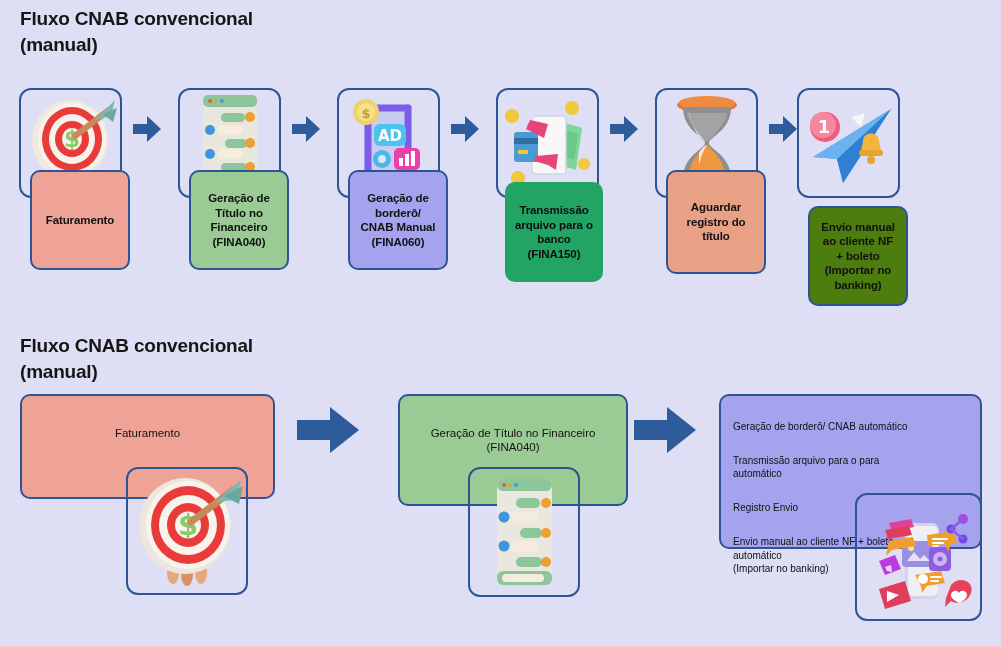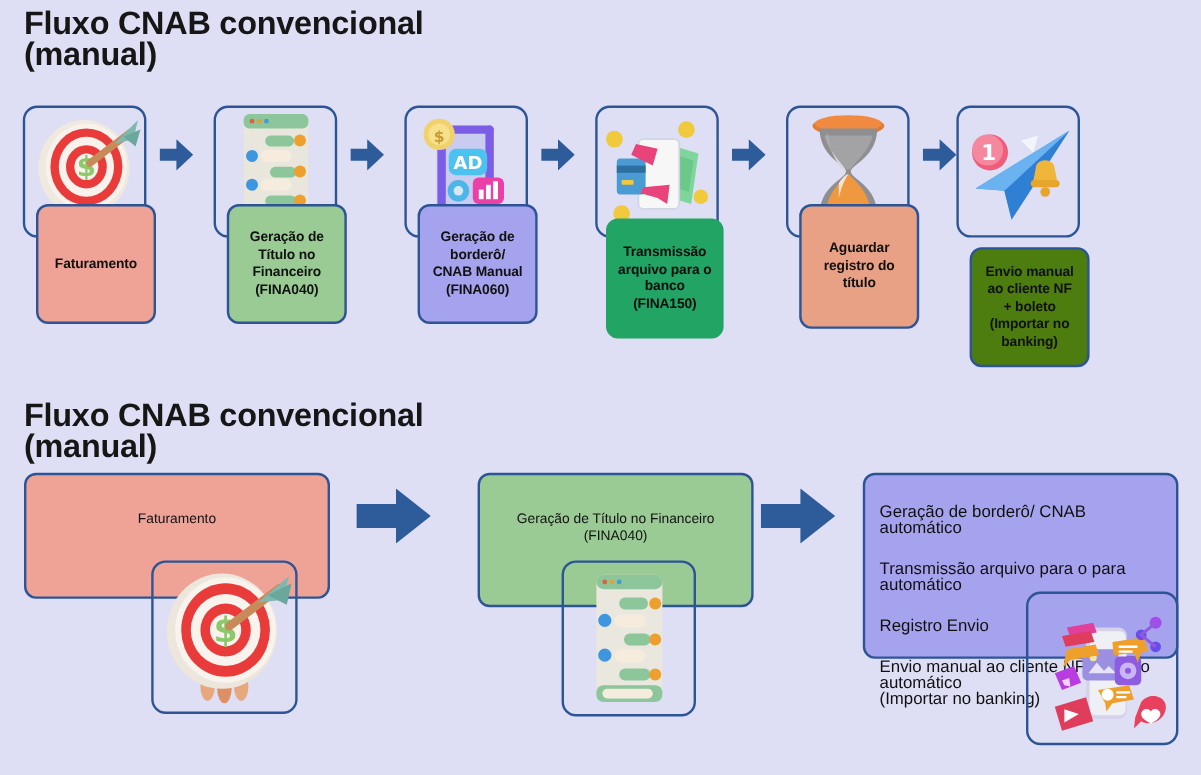--- a/index.html
+++ b/index.html
@@ -10,21 +10,21 @@
     overflow:hidden;
     position:relative;
   }
   .canvas{position:absolute;inset:0;}
 
   
   .section-title{
     position:absolute;
     font-weight:bold;
     color:#161616;
-    font-size:27px;
+    font-size:19px;
     line-height:26px;
     letter-spacing:-0.2px;
     white-space:pre-line;
   }
   #title-1{left:20px;top:6px;}
   #title-2{left:20px;top:333px;}
 
   
   .icon-frame{
     position:absolute;
@@ -81,21 +81,21 @@
     text-align:center;
     padding-top:30px;
   }
   .bb-pink{background:#efa396;}
   .bb-green{background:#9bcb94;}
   .bb-purple{background:#a6a3ee;}
 
   .purple-list{
     position:absolute;
     left:12px;top:10px;right:8px;
-    font-size:14px;
+    font-size:10px;
     line-height:13.5px;
     color:#101010;
   }
   .purple-list .li{margin-bottom:7px;white-space:pre-line;}
   .purple-list .li:last-child{margin-bottom:0;}
 
   
   .arrow{position:absolute;}
   .arrow svg{display:block;}
 </style>

